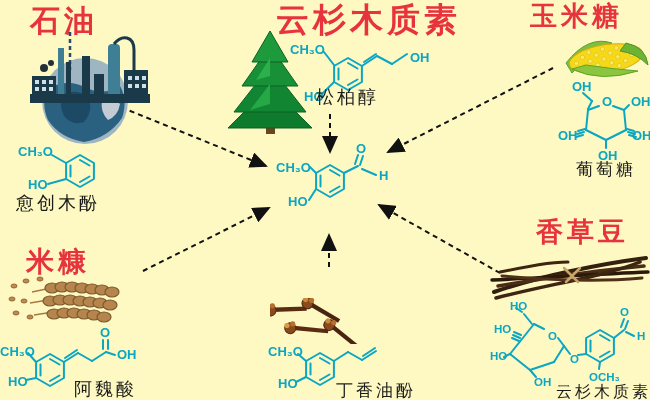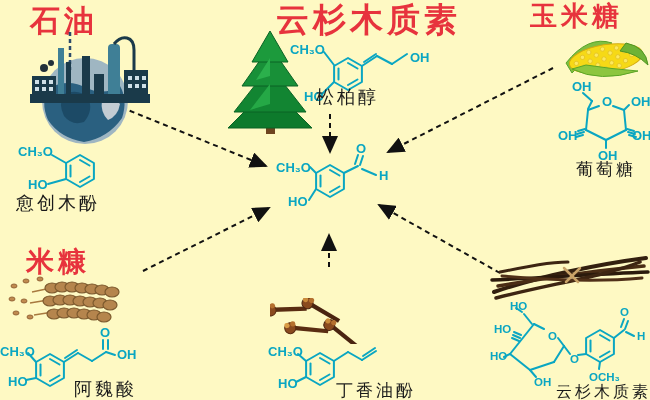--- a/index.html
+++ b/index.html
@@ -300,20 +300,21 @@
     <line x1="67.9" y1="25" x2="82" y2="16"></line>
     <line x1="82" y1="16" x2="96" y2="24"></line>
     <line x1="96" y1="24" x2="110" y2="15"></line>
     <line x1="97" y1="20" x2="109" y2="12"></line>
     <text x="2" y="20">CH₃O</text>
     <text x="12" y="52">HO</text>
   </svg>
 
   <div class="abs compound" style="left:336px;top:382px;font-size:17px">丁香油酚</div>
 
+  <div class="abs src-title" style="left:536px;top:218px;font-size:27px">香草豆</div>
 
   <svg class="abs" style="left:490px;top:248px" width="160" height="52" viewBox="0 0 160 52">
     <g fill="none" stroke-linecap="round">
       <path d="M4,44 C50,28 110,16 156,10" stroke="#33200f" stroke-width="4"></path>
       <path d="M8,38 C56,30 112,22 154,18" stroke="#4a2d15" stroke-width="3.5"></path>
       <path d="M2,32 C48,30 108,26 158,24" stroke="#2b1a0c" stroke-width="3.5"></path>
       <path d="M6,50 C60,36 116,28 150,14" stroke="#3d2512" stroke-width="3.5"></path>
       <path d="M12,28 C58,32 110,34 152,30" stroke="#503018" stroke-width="3"></path>
       <path d="M10,24 C40,18 60,14 78,14" stroke="#3d2512" stroke-width="3"></path>
       <line x1="74" y1="20" x2="88" y2="34" stroke="#c9a368" stroke-width="2.5"></line>

